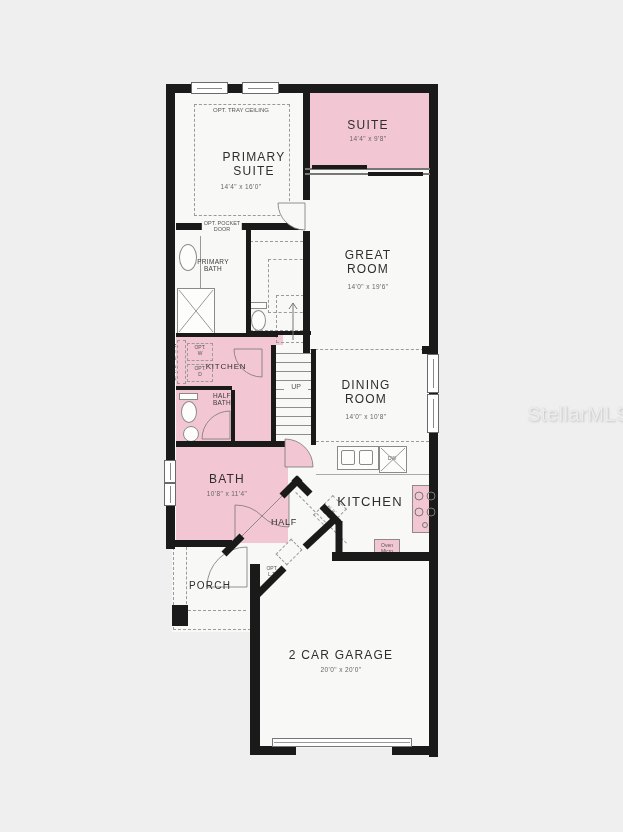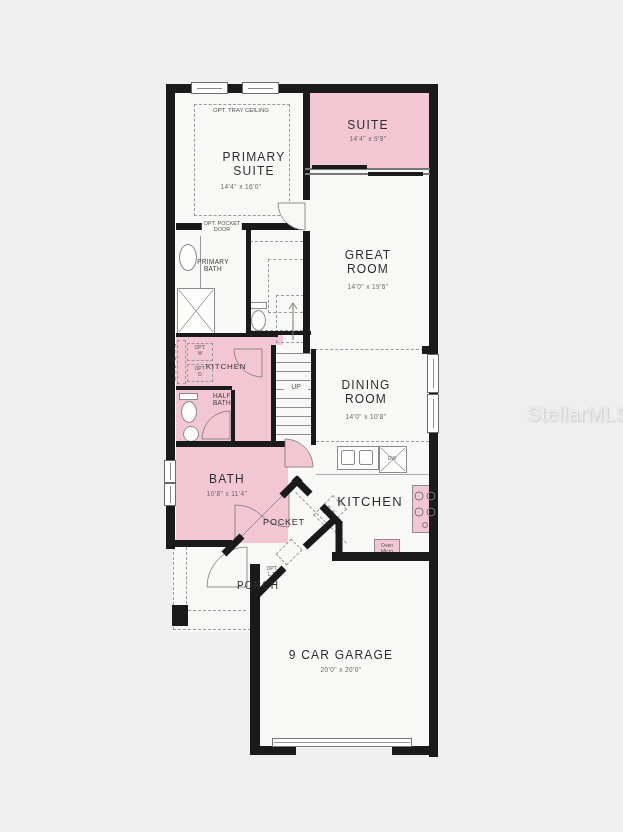--- a/index.html
+++ b/index.html
@@ -180,23 +180,23 @@
 ROOM</div>
   <div class="abs dims" style="left:366px;top:413px;">14'0" x 10'8"</div>
   <div class="abs lbl" style="left:370px;top:494px;font-size:13px;">KITCHEN</div>
   <div class="abs lbl" style="left:227px;top:472px;">BATH</div>
   <div class="abs dims" style="left:227px;top:490px;">10'8" x 11'4"</div>
   <div class="abs lbl-md" style="left:226px;top:362px;font-size:8px;">KITCHEN</div>
   <div class="abs lbl-sm" style="left:222px;top:392px;">HALF
 BATH</div>
   <div class="abs lbl-sm" style="left:213px;top:258px;">PRIMARY
 BATH</div>
-  <div class="abs lbl-md" style="left:284px;top:517px;">POCKET</div>
-  <div class="abs lbl-md" style="left:210px;top:580px;font-size:10px;letter-spacing:1.2px;margin-left:48px;">PORCH</div>
-  <div class="abs lbl" style="left:341px;top:648px;white-space:pre;">9 CAR GARAGE</div>
+  <div class="abs lbl-md" style="left:284px;top:517px;">HALF</div>
+  <div class="abs lbl-md" style="left:210px;top:580px;font-size:10px;letter-spacing:1.2px;">PORCH</div>
+  <div class="abs lbl" style="left:341px;top:648px;white-space:pre;">2 CAR GARAGE</div>
   <div class="abs dims" style="left:341px;top:666px;">20'0" x 20'0"</div>
 
   <div class="abs tiny" style="left:241px;top:107px;transform:translateX(-50%);background:#f8f8f6;padding:0 3px;font-size:6px;">OPT. TRAY CEILING</div>
   <div class="abs tiny" style="left:222px;top:220px;transform:translateX(-50%);background:#f8f8f6;padding:0 2px;font-size:5.5px;">OPT. POCKET
 DOOR</div>
   <div class="abs tiny" style="left:284px;top:383px;width:24px;font-size:7px;background:#f8f8f6;">UP</div>
 
   <div class="abs wm" style="left:527px;top:403px;">StellarMLS</div>
 
 </div>

